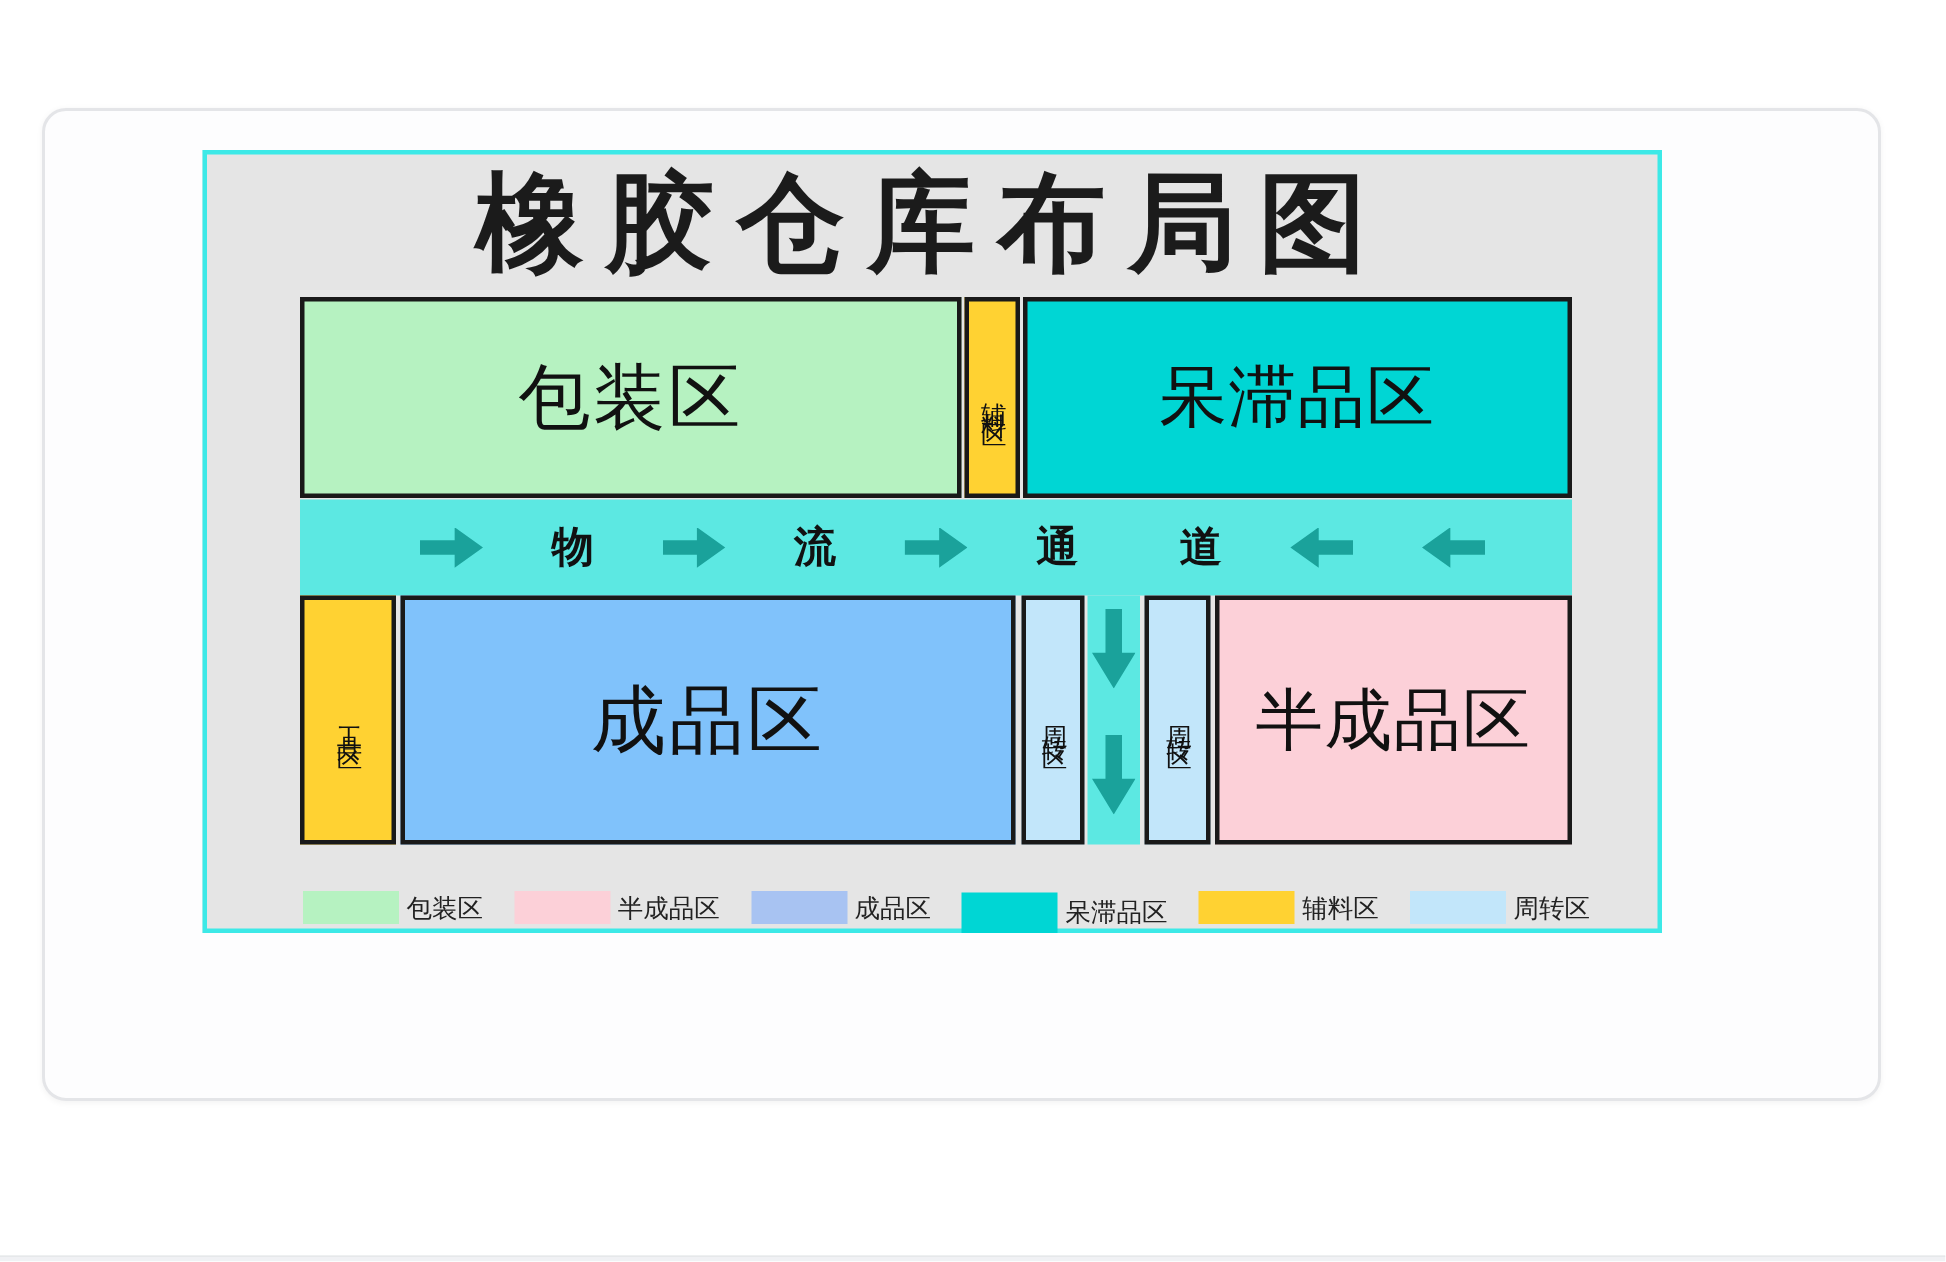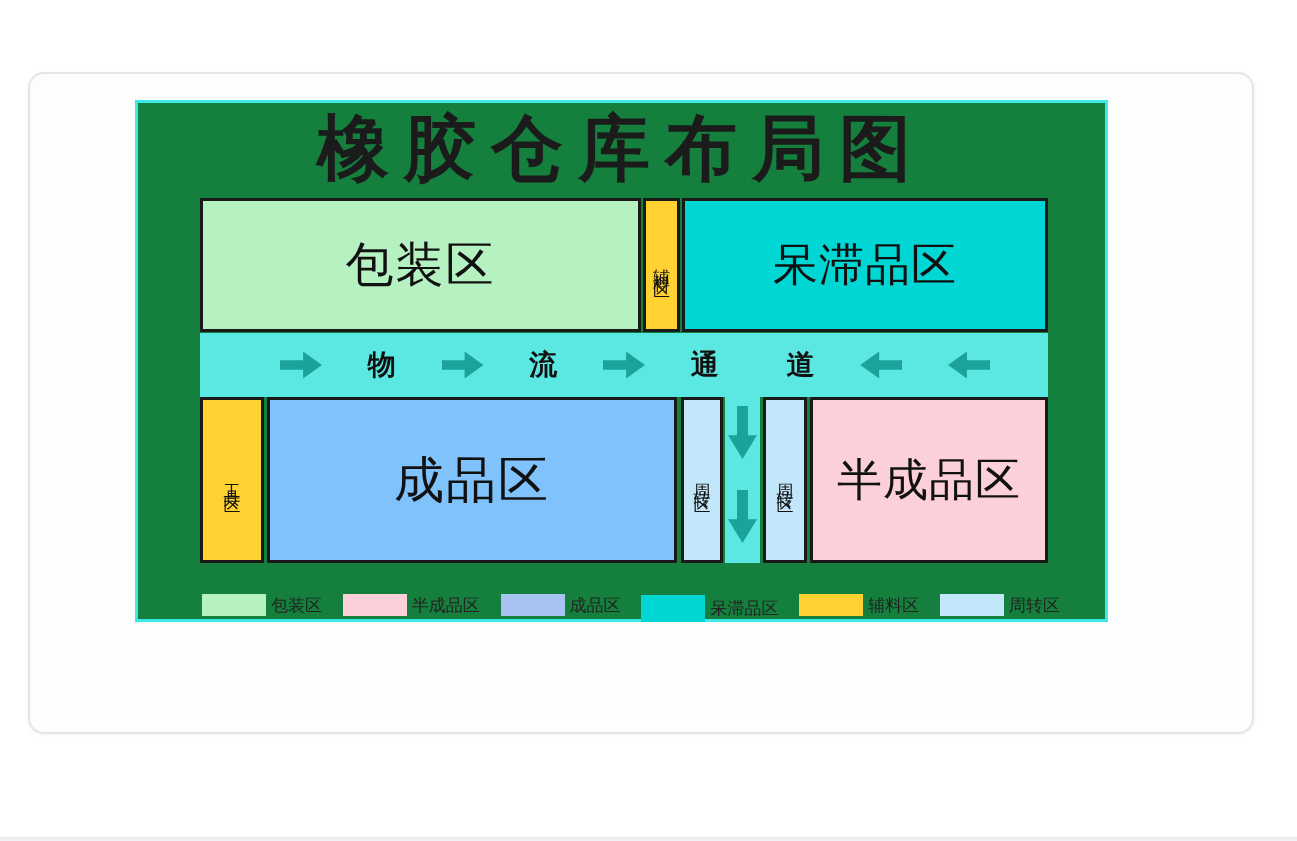--- a/index.html
+++ b/index.html
@@ -8,21 +8,21 @@
 
   .page { position:relative; width:1297px; height:841px; background:#ffffff; }
   .bottom-strip { position:absolute; left:0; bottom:0; width:100%; height:4px;
     background:#f0f1f4; border-top:1px solid #e6e8ea; }
 
   .card { position:absolute; left:28px; top:72px; width:1226px; height:662px;
     background:#fdfdfe; border:2px solid #e4e5e8; border-radius:16px;
     box-shadow:0 1px 4px rgba(0,0,0,0.05); }
 
   .diagram { position:absolute; left:105px; top:26px; width:973px; height:522px;
-    background:#15803d; border:3px solid #3de9e7; }
+    background:#e5e5e5; border:3px solid #3de9e7; }
 
   .title { position:absolute; top:-2px; left:0; right:0; text-align:center;
     font-size:72px; font-weight:bold; letter-spacing:15px; color:#1b1b1b;
     white-space:nowrap; }
 
   .zone { position:absolute; border:3px solid #191919; display:flex;
     align-items:center; justify-content:center; color:#111; }
   .zone-label-lg { font-size:48px; letter-spacing:2px; }
   .zone-label-md { font-size:45px; letter-spacing:1px; }
   .vtext { writing-mode:vertical-rl; text-orientation:upright;

